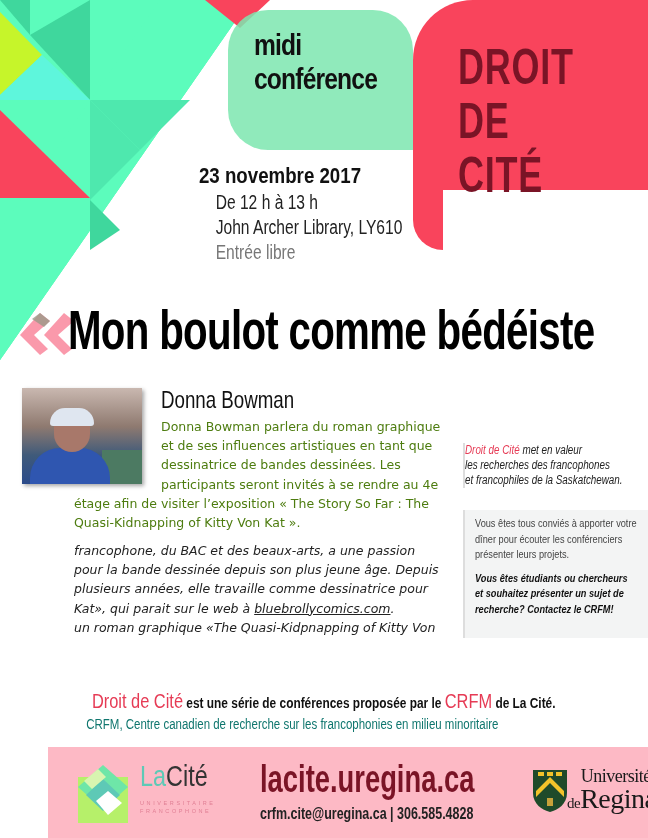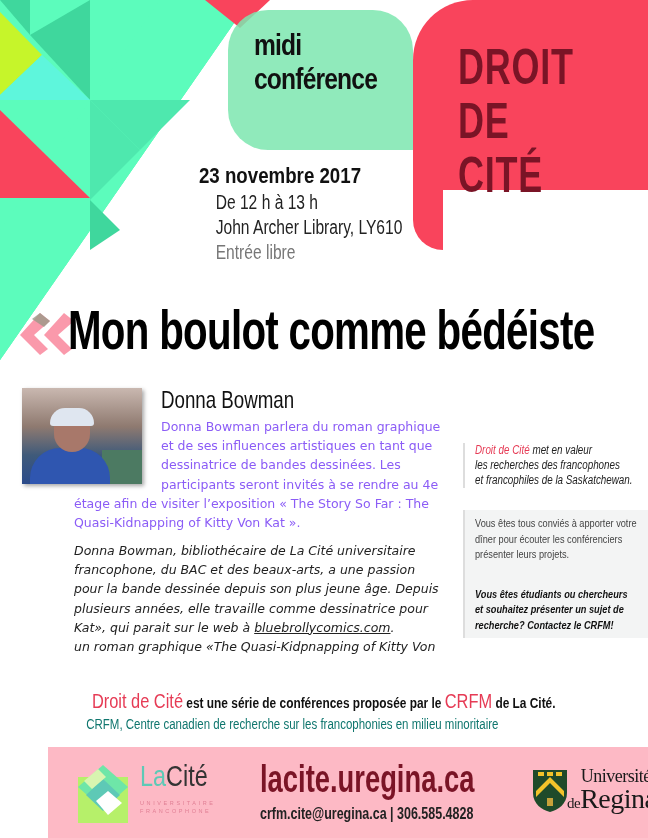--- a/index.html
+++ b/index.html
@@ -67,45 +67,45 @@
     .photo-body { position: absolute; left: 8px; top: 60px; width: 80px; height: 40px; background: #2f56b0; border-radius: 30px 30px 0 0; }
     .photo-canal { position: absolute; left: 80px; top: 62px; width: 40px; height: 34px; background: #4c7a62; }
 
     .speaker-name {
       position: absolute; left: 161px; top: 386px;
       font-family: "Liberation Sans", sans-serif; font-size: 24px; line-height: 28px; color: #111;
       transform: scaleX(0.78); transform-origin: left top; font-weight: 400;
     }
     .bio-p1 {
       position: absolute; left: 74px; top: 417px; width: 380px;
-      font-family: "DejaVu Sans", sans-serif; font-size: 12.5px; line-height: 19.2px; color: #8b5cf6;
+      font-family: "DejaVu Sans", sans-serif; font-size: 12.5px; line-height: 19.2px; color: #4d7c0f;
     }
     .bio-p1 .line { display: block; white-space: nowrap; }
     .bio-p1 .indent { padding-left: 87px; }
     .bio-p2 {
       position: absolute; left: 74px; top: 541px; width: 380px;
       font-family: "DejaVu Sans", sans-serif; font-style: italic; font-size: 12.5px; line-height: 19.2px; color: #222;
     }
     .bio-p2 .line { display: block; white-space: nowrap; }
     .bio-link { text-decoration: underline; }
 
     .side-quote {
       position: absolute; left: 463px; top: 443px; width: 169px;
-      border-left: 2px solid #ddd; padding-left: 10px;
+      border-left: 2px solid #ddd; 
       font-family: "Liberation Sans", sans-serif; font-style: italic; font-size: 12px; line-height: 15px; color: #222;
     }
     .side-quote .hl { color: #e63b55; }
     .side-quote .line { display: block; white-space: nowrap; transform: scaleX(0.82); transform-origin: left top; }
     .side-box {
       position: absolute; left: 463px; top: 510px; width: 185px; height: 128px;
       background: #f3f4f4; border-left: 2px solid #ddd; padding: 6px 0 0 10px;
       font-family: "Liberation Sans", sans-serif;
     }
     .side-box .plain { font-size: 11.5px; line-height: 15.5px; color: #444; }
-    .side-box .bold { font-size: 11.5px; line-height: 15.5px; color: #111; font-weight: 700; font-style: italic; margin-top: 24px; }
+    .side-box .bold { font-size: 11.5px; line-height: 15.5px; color: #111; font-weight: 700; font-style: italic; margin-top: 8px; }
     .side-box .line { display: block; white-space: nowrap; transform: scaleX(0.8); transform-origin: left top; }
 
     .series-line {
       position: absolute; left: 0; top: 690px; width: 648px; text-align: center;
       font-family: "Liberation Sans", sans-serif; white-space: nowrap;
     }
     .series-inner { display: inline-block; transform: scaleX(0.82); }
     .series-red { color: #e63b55; font-size: 20px; }
     .series-black { color: #111; font-size: 14.5px; font-weight: 700; }
     .series-sub {
@@ -214,21 +214,20 @@
 <div class="bio-p1">
   <span class="line indent">Donna Bowman parlera du roman graphique</span>
   <span class="line indent">et de ses influences artistiques en tant que</span>
   <span class="line indent">dessinatrice de bandes dessinées. Les</span>
   <span class="line indent">participants seront invités à se rendre au 4e</span>
   <span class="line">étage afin de visiter l’exposition « The Story So Far : The</span>
   <span class="line">Quasi-Kidnapping of Kitty Von Kat ».</span>
 </div>
 
 <div class="bio-p2">
-  <span class="line">Donna Bowman, bibliothécaire de La Cité universitaire</span>
   <span class="line">francophone, du BAC et des beaux-arts, a une passion</span>
   <span class="line">pour la bande dessinée depuis son plus jeune âge. Depuis</span>
   <span class="line">plusieurs années, elle travaille comme dessinatrice pour</span>
   <span class="line"><span>Kat», qui parait sur le web à </span><span class="bio-link">bluebrollycomics.com</span><span>.</span></span>
   <span class="line">un roman graphique «The Quasi-Kidpnapping of Kitty Von</span>
 </div>
 
 <div class="side-quote">
   <span class="line"><span class="hl">Droit de Cité</span><span> met en valeur</span></span>
   <span class="line">les recherches des francophones</span>

